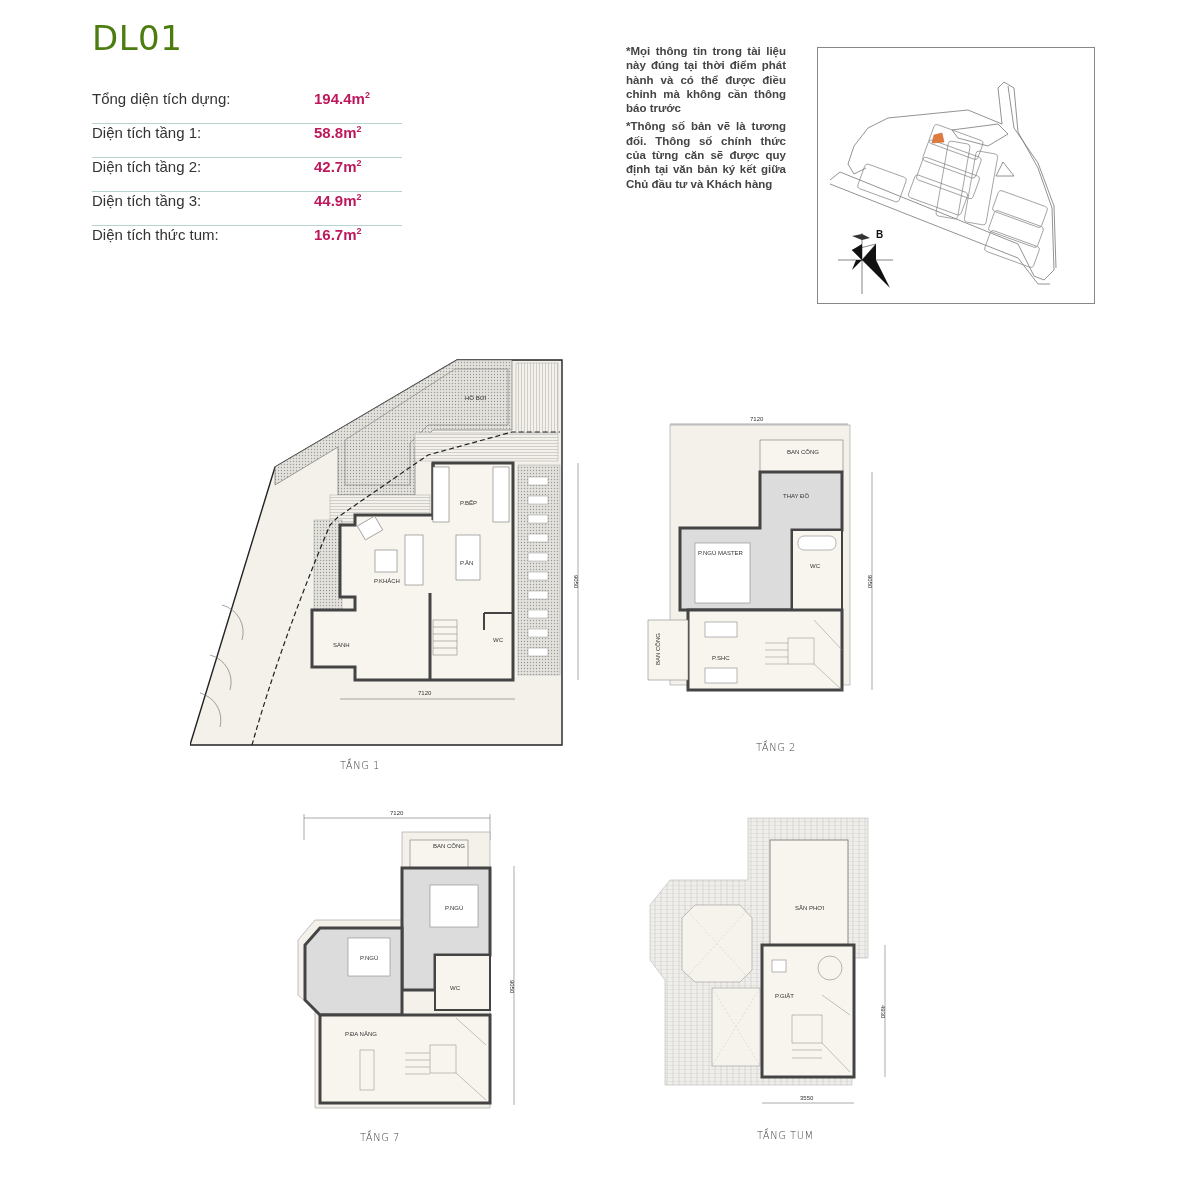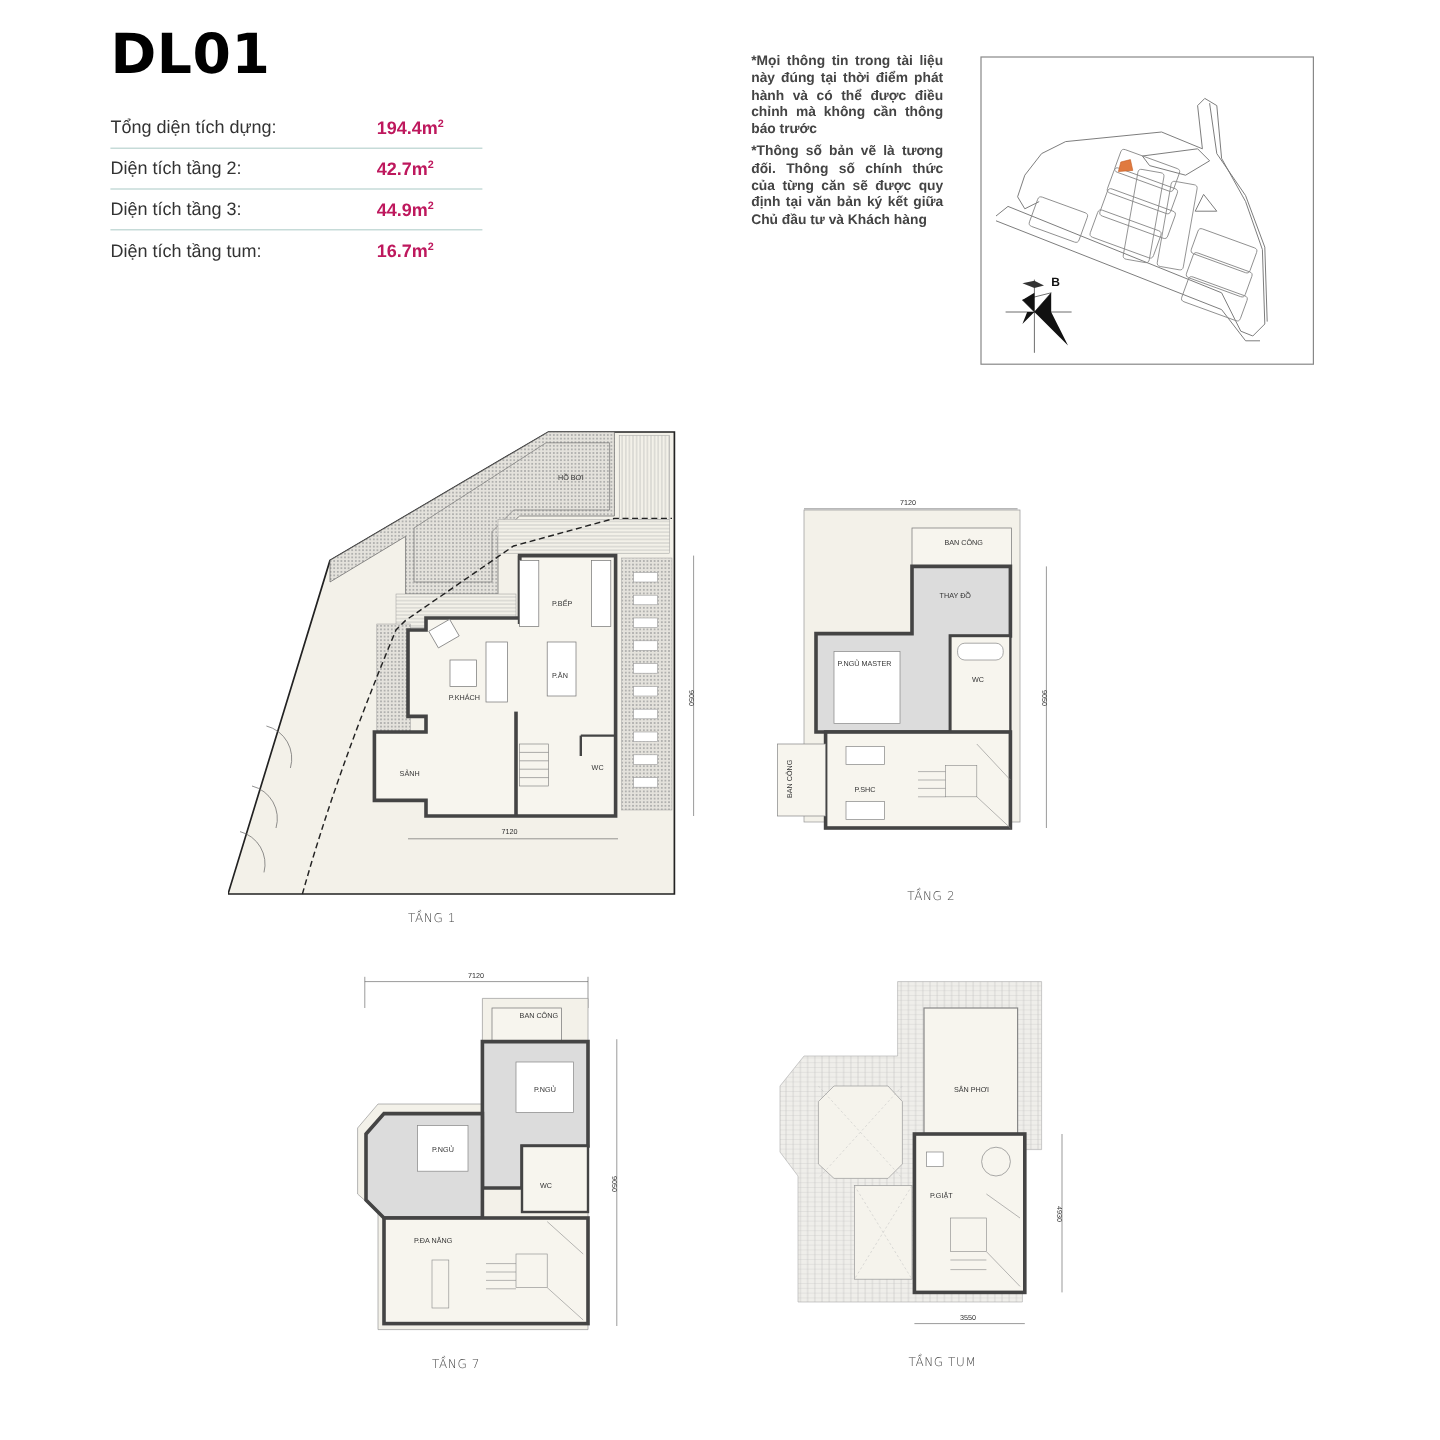--- a/index.html
+++ b/index.html
@@ -1,22 +1,22 @@
 <!DOCTYPE html>
 <html><head>
 <meta charset="utf-8">
 <style>
   * { box-sizing: border-box; margin: 0; padding: 0; }
   html, body { width: 1200px; height: 1200px; background: #ffffff; overflow: hidden; }
   body { position: relative; font-family: "Liberation Sans", "DejaVu Sans", sans-serif; color: #3a3a3a; }
 
-  .title { position: absolute; left: 92px; top: 18px; font-size: 46px; font-weight: 700; color: #000000; letter-spacing: 0.5px; font-family: "DejaVu Sans", sans-serif; }
+  .title { position: absolute; left: 92px; top: 18px; font-size: 34px; font-weight: 400; color: #4d7c0f; letter-spacing: 0.5px; font-family: "DejaVu Sans", sans-serif; }
 
   .spec-table { position: absolute; left: 92px; top: 90px; width: 310px; }
-  .spec-row { display: flex; height: 34px; align-items: center; border-bottom: 1px solid #b8d3cf; font-size: 15px; color: #333; }
+  .spec-row { display: flex; height: 34px; align-items: flex-start; border-bottom: 1px solid #b8d3cf; font-size: 15px; color: #333; }
   .spec-row:last-child { border-bottom: none; }
   .spec-label { width: 222px; }
   .spec-value { font-weight: 700; color: #be185d; }
   .spec-value sup { font-size: 9px; }
 
   .notes { position: absolute; left: 626px; top: 44px; width: 160px; font-size: 11.5px; line-height: 14.3px; color: #444; text-align: justify; }
   .notes p { margin-bottom: 4px; font-weight: bold; }
 
   .keymap { position: absolute; left: 817px; top: 47px; width: 278px; height: 257px; border: 1px solid #888; background: #fff; }
 
@@ -31,29 +31,33 @@
 <body>
 
 <div class="title">DL01</div>
 
 <div class="spec-table">
   <div class="spec-row">
     <span class="spec-label">Tổng diện tích dựng:</span>
     <span class="spec-value"><span>194.4m</span><sup>2</sup></span>
   </div>
   <div class="spec-row">
+    <span class="spec-label">Diện tích tầng 1:</span>
+    <span class="spec-value"><span>58.8m</span><sup>2</sup></span>
+  </div>
+  <div class="spec-row">
     <span class="spec-label">Diện tích tầng 2:</span>
     <span class="spec-value"><span>42.7m</span><sup>2</sup></span>
   </div>
   <div class="spec-row">
     <span class="spec-label">Diện tích tầng 3:</span>
     <span class="spec-value"><span>44.9m</span><sup>2</sup></span>
   </div>
   <div class="spec-row">
-    <span class="spec-label">Diện tích tầng tum:</span>
+    <span class="spec-label">Diện tích thức tum:</span>
     <span class="spec-value"><span>16.7m</span><sup>2</sup></span>
   </div>
 </div>
 
 <div class="notes">
   <p>*Mọi thông tin trong tài liệu này đúng tại thời điểm phát hành và có thể được điều chỉnh mà không cần thông báo trước</p>
   <p>*Thông số bản vẽ là tương đối. Thông số chính thức của từng căn sẽ được quy định tại văn bản ký kết giữa Chủ đầu tư và Khách hàng</p>
 </div>
 
 <div class="keymap">

